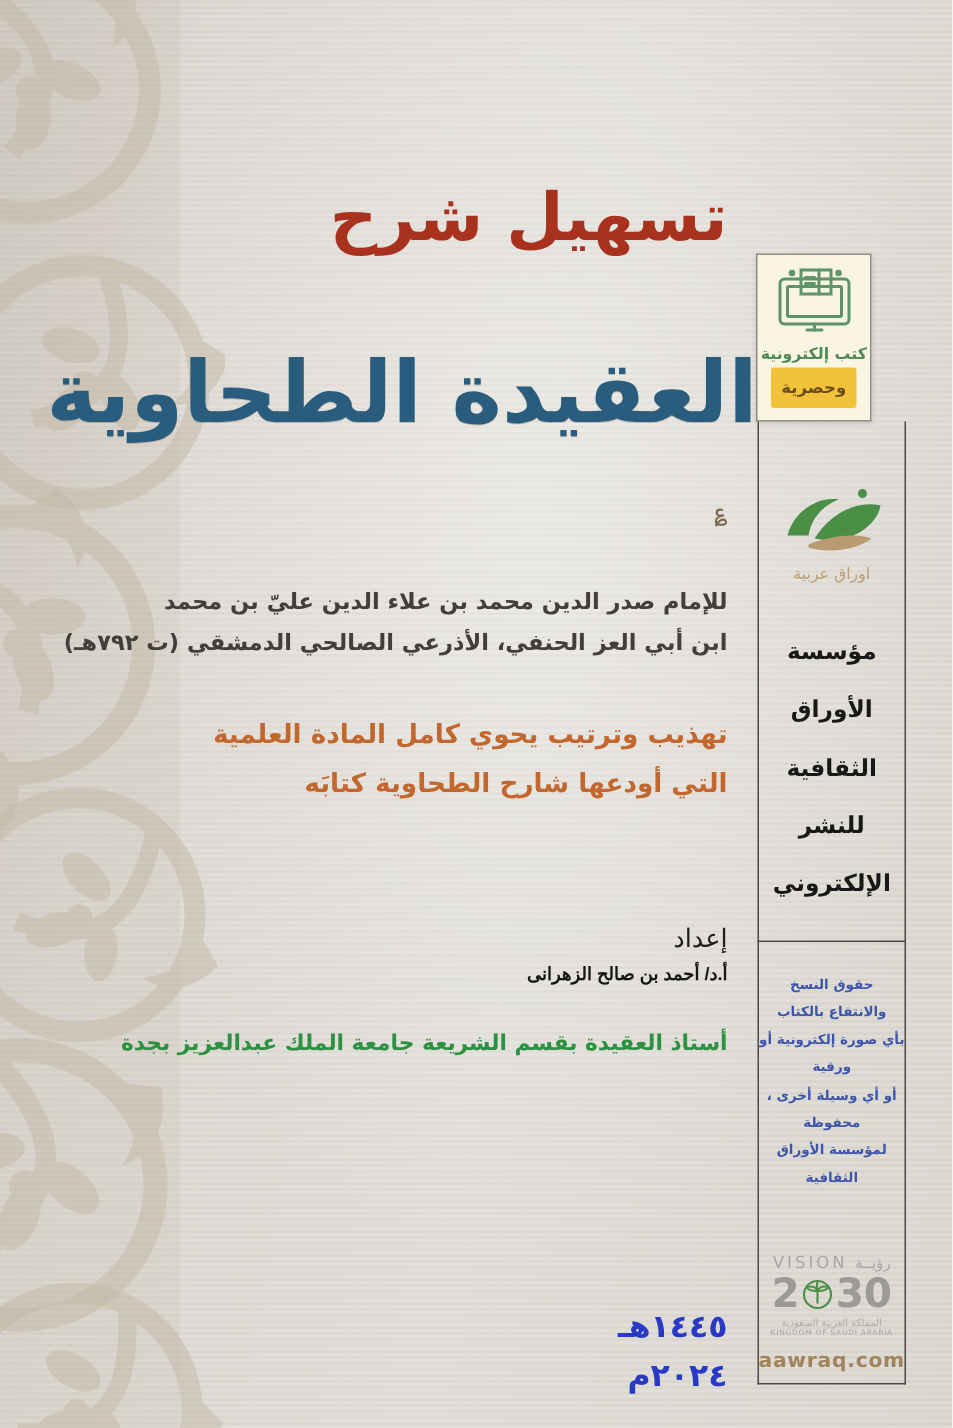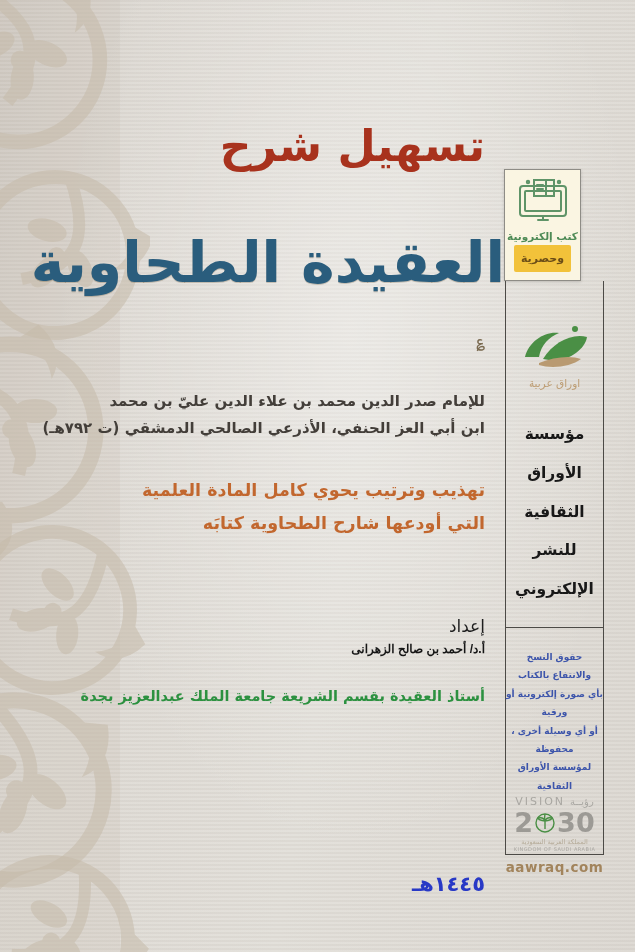--- a/index.html
+++ b/index.html
@@ -26,21 +26,21 @@
   .date-block{position:absolute;top:868px;left:0;right:0;font-size:21px;font-weight:bold;color:#2839c6;line-height:1.55;}
   
   .badge-box{
     position:absolute;left:504px;top:169px;width:77px;height:112px;
     background:#faf5e2;border:1px solid #8e8c86;box-sizing:border-box;
     display:flex;flex-direction:column;align-items:center;box-shadow:0 1px 3px rgba(0,0,0,.15);
   }
   .badge-box .badge-label{font-size:10.5px;font-weight:bold;color:#4d8a55;margin-top:2px;}
   .badge-chip{margin-top:3px;background:#f2c23a;color:#6b4d17;font-size:11px;font-weight:bold;padding:7px 7px;border-radius:2px;}
   .side-col{
-    position:absolute;left:505px;top:281px;width:99px;height:574px;box-sizing:border-box;
+    position:absolute;left:505px;top:281px;width:99px;height:642px;box-sizing:border-box;
     border-left:1px solid #4c4a46;border-right:1px solid #4c4a46;border-bottom:1px solid #4c4a46;
     display:flex;flex-direction:column;align-items:center;direction:rtl;
   }
   .awraq-logo{margin-top:42px;display:flex;flex-direction:column;align-items:center;}
   .awraq-label{font-size:10.5px;color:#bd9d74;margin-top:2px;}
   .pub-name{margin-top:26px;text-align:center;}
   .pub-name .pub-line{display:block;font-size:15.5px;font-weight:bold;color:#181818;line-height:2.5;}
   .side-divider{width:99px;border-top:1px solid #4c4a46;margin-top:18px;}
   .copyright{margin-top:20px;text-align:center;direction:rtl;}
   .copyright .cr-line{display:block;font-size:9px;font-weight:bold;color:#3d55ab;line-height:2.05;}
@@ -97,20 +97,21 @@
       <span style="display:block">تهذيب وترتيب يحوي كامل المادة العلمية</span>
       <span style="display:block">التي أودعها شارح الطحاوية كتابَه</span>
     </div>
 
     <div class="prep-label">إعداد</div>
     <div class="prep-name">أ.د/ أحمد بن صالح الزهرانى</div>
     <div class="prep-title">أستاذ العقيدة بقسم الشريعة جامعة الملك عبدالعزيز  بجدة</div>
 
     <div class="date-block">
       <span style="display:block">١٤٤٥هـ</span>
+      <span style="display:block">٢٠٢٤م</span>
     </div>
   </div>
 
   <div class="badge-box">
     <svg width="62" height="52" viewBox="0 0 62 52" style="margin-top:6px">
       <g fill="none" stroke="#5f9468" stroke-width="2" stroke-linecap="round">
         <rect x="8" y="10" width="46" height="30" rx="3"></rect>
         <rect x="13" y="15" width="36" height="20" rx="1"></rect>
         <line x1="26" y1="44" x2="36" y2="44"></line>
         <line x1="31" y1="40" x2="31" y2="44"></line>

